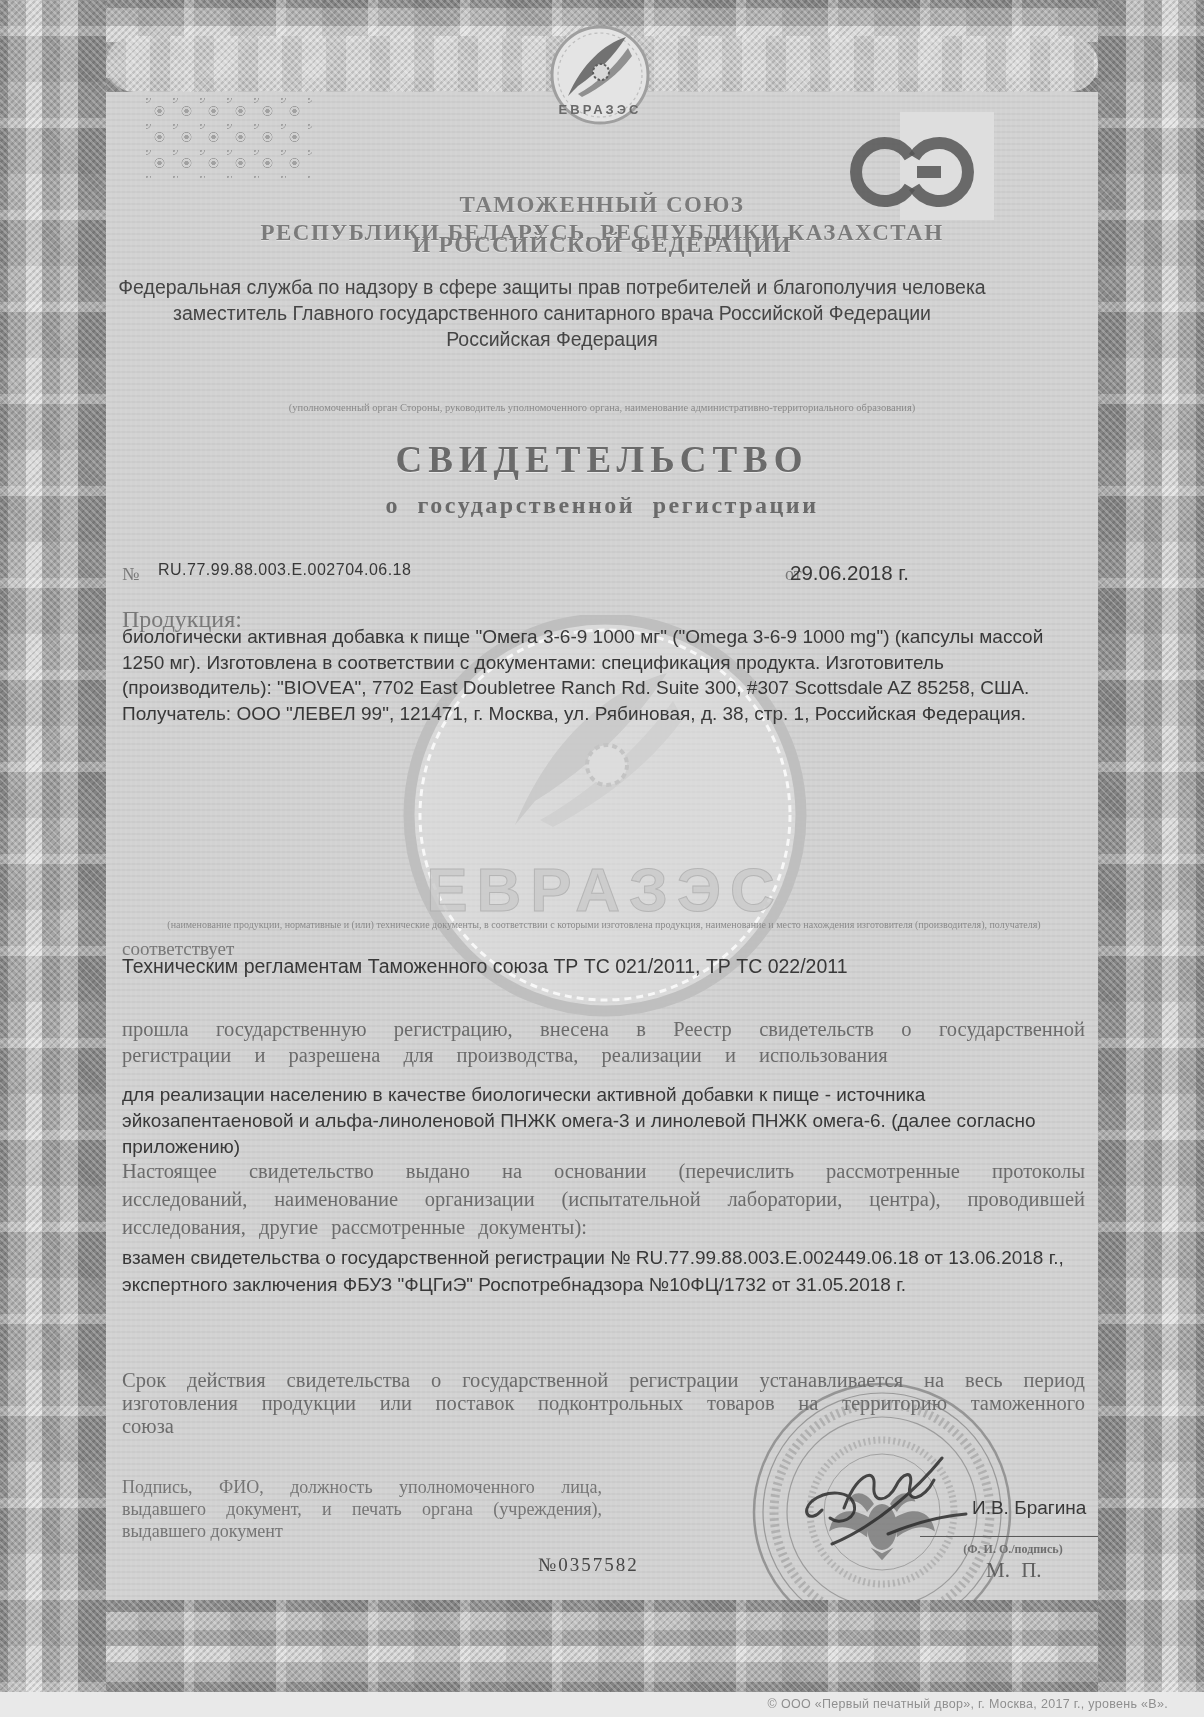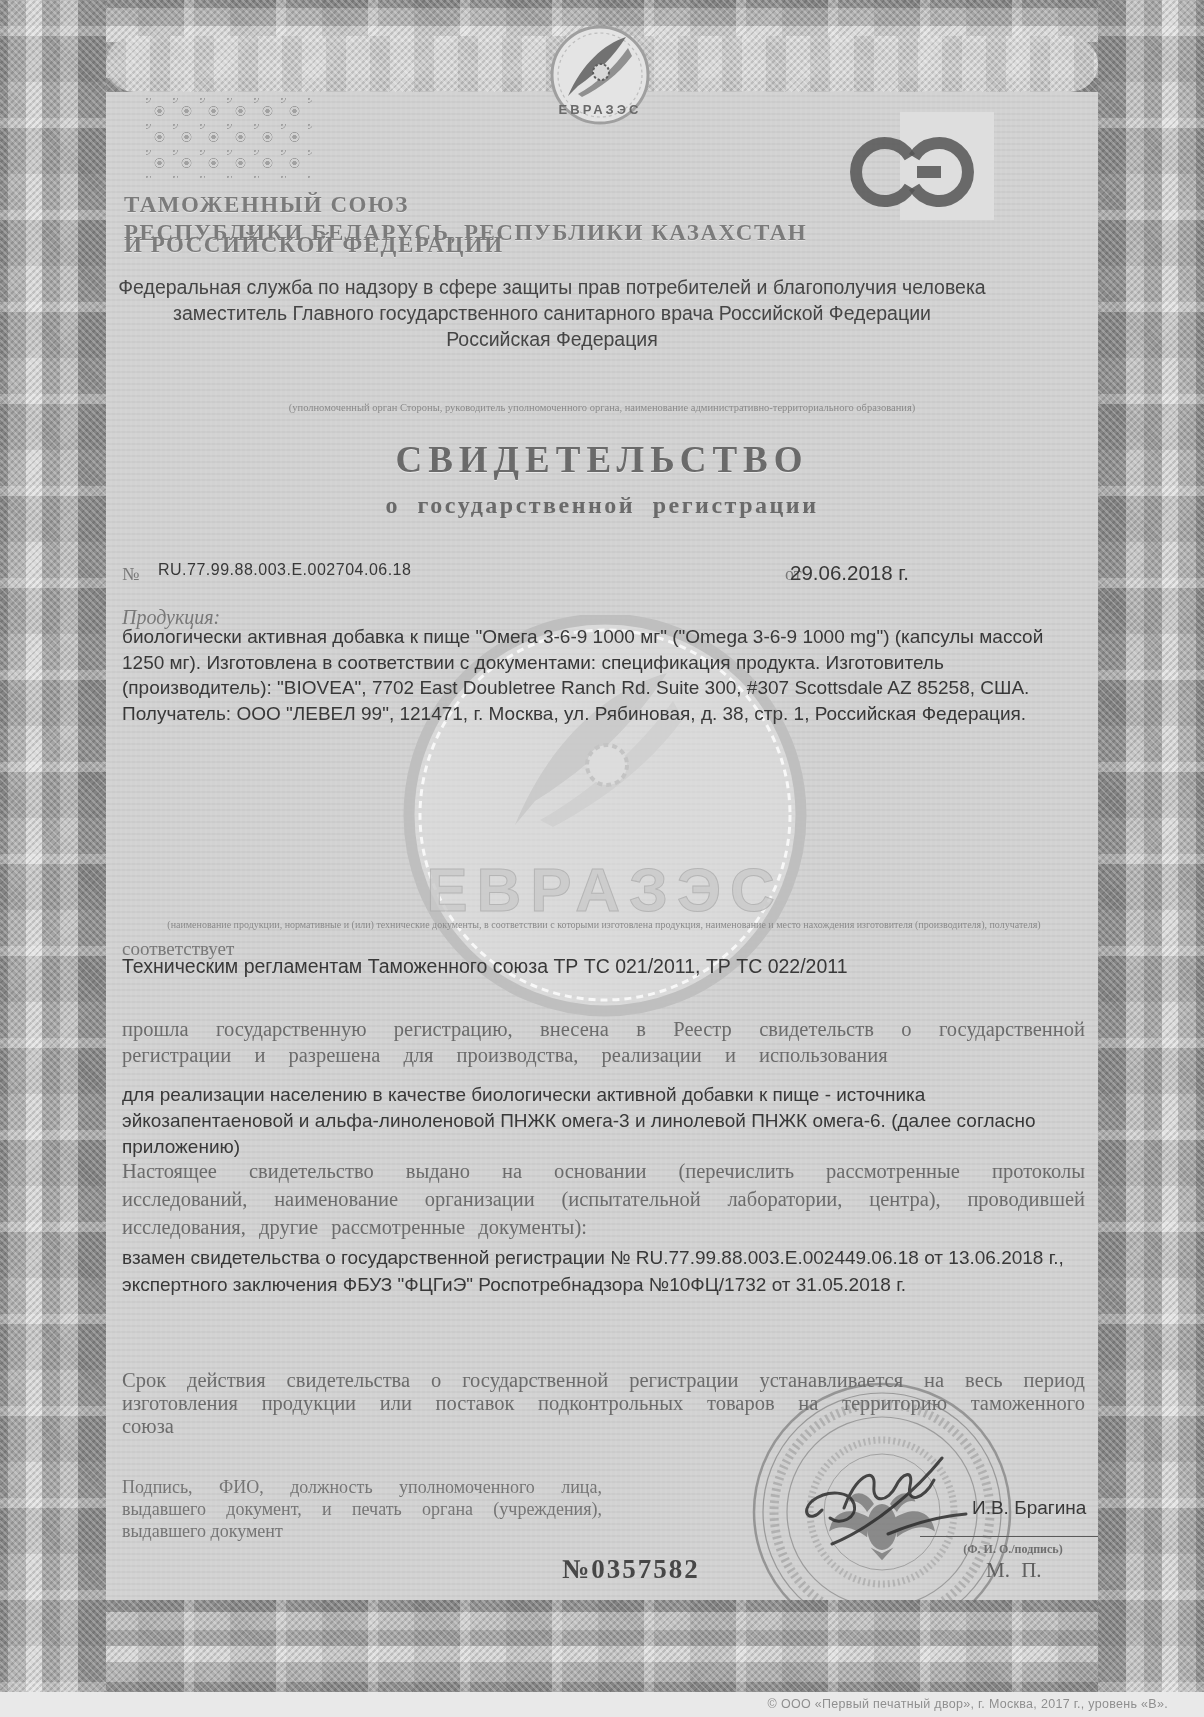--- a/index.html
+++ b/index.html
@@ -55,22 +55,22 @@
       repeating-linear-gradient(-45deg, rgba(40,40,40,.14) 0 2px, transparent 2px 5px),
       repeating-linear-gradient(90deg,#c9c9c9 0 20px,#dcdcdc 20px 44px);}
   .se-light{left:900px;top:112px;width:94px;height:108px;background:#dedede;z-index:2;}
   .emblem-svg{left:512px;top:12px;z-index:7;}
   .se-svg{left:845px;top:126px;z-index:3;}
   .wm-svg{left:385px;top:615px;z-index:1;}
   .stamp-svg{left:742px;top:1372px;z-index:3;}
   .sig-svg{left:792px;top:1446px;z-index:4;}
   
   .ser{font-family:"Liberation Serif","DejaVu Serif",serif;}
-  .hdr-serif{z-index:4;left:106px;width:992px;text-align:left;font-weight:bold;
-    color:#7b7b7b;font-size:23px;letter-spacing:1.5px;text-shadow:0 1px 0 rgba(255,255,255,.4);padding-left:18px;}
+  .hdr-serif{z-index:4;left:106px;width:992px;text-align:center;font-weight:bold;
+    color:#7b7b7b;font-size:23px;letter-spacing:1.5px;text-shadow:0 1px 0 rgba(255,255,255,.4);}
   .hdr-sans{z-index:4;left:106px;width:892px;text-align:center;color:#454545;font-size:19.5px;}
   .note{z-index:4;color:#8a8a8a;text-align:center;}
   .title-main{z-index:4;left:106px;width:992px;text-align:center;font-weight:bold;
     font-size:37px;letter-spacing:6px;color:#6a6a6a;text-shadow:0 1px 0 rgba(255,255,255,.5);}
   .title-sub{z-index:4;left:106px;width:992px;text-align:center;font-weight:bold;
     font-size:24px;letter-spacing:2.5px;word-spacing:9px;color:#6a6a6a;}
   .lbl{z-index:4;color:#787878;}
   .ink{z-index:4;color:#383838;}
   .tpl{z-index:4;color:#6b6b6b;text-align:justify;}
   .sig-note{z-index:4;color:#757575;text-align:justify;}
@@ -128,21 +128,21 @@
   <div class="abs ser note" style="top:402px;left:120px;width:964px;font-size:10.5px;">(уполномоченный орган Стороны, руководитель уполномоченного органа, наименование административно-территориального образования)</div>
 
   <div class="abs ser title-main" style="top:438px;">СВИДЕТЕЛЬСТВО</div>
   <div class="abs ser title-sub" style="top:492px;">о государственной регистрации</div>
 
   <div class="abs ser lbl" style="top:564px;left:122px;font-size:18px;">№</div>
   <div class="abs ink" style="top:561px;left:158px;font-size:16px;letter-spacing:.5px;">RU.77.99.88.003.E.002704.06.18</div>
   <div class="abs ser lbl" style="top:564px;left:757px;font-size:18px;margin-left:28px;">от</div>
   <div class="abs ink" style="top:561px;left:790px;font-size:20.5px;">29.06.2018 г.</div>
 
-  <div class="abs ser lbl" style="top:606px;left:122px;font-size:20px;font-style:italic;">Продукция:</div>
+  <div class="abs ser lbl" style="top:606px;left:122px;font-size:24px;">Продукция:</div>
   <div class="abs ink" style="top:624px;left:122px;width:966px;font-size:19px;line-height:25.5px;">биологически активная добавка к пище "Омега 3-6-9 1000 мг" ("Omega 3-6-9 1000 mg") (капсулы массой 1250 мг). Изготовлена в соответствии с документами: спецификация продукта. Изготовитель (производитель): "BIOVEA", 7702 East Doubletree Ranch Rd. Suite 300, #307 Scottsdale AZ 85258, США.  Получатель: ООО "ЛЕВЕЛ 99", 121471, г. Москва, ул. Рябиновая, д. 38, стр. 1, Российская Федерация.</div>
   <div class="abs ser note" style="top:919px;left:116px;width:976px;font-size:10px;">(наименование продукции, нормативные и (или) технические документы, в соответствии с которыми изготовлена продукция, наименование и место нахождения изготовителя (производителя), получателя)</div>
 
   <div class="abs ser lbl" style="top:938px;left:122px;font-size:19px;">соответствует</div>
   <div class="abs ink" style="top:955px;left:122px;width:966px;font-size:19.5px;">Техническим регламентам Таможенного союза ТР ТС 021/2011, ТР ТС 022/2011</div>
   <div class="abs ser tpl" style="top:1016px;left:122px;width:963px;font-size:20.5px;line-height:26px;word-spacing:18px;">прошла государственную регистрацию, внесена в Реестр свидетельств о государственной регистрации и разрешена для производства, реализации и использования</div>
   <div class="abs ink" style="top:1082px;left:122px;width:966px;font-size:19px;line-height:26px;">для реализации населению в качестве биологически активной добавки к пище - источника эйкозапентаеновой и альфа-линоленовой ПНЖК омега-3 и линолевой ПНЖК омега-6. (далее согласно приложению)</div>
 
   <div class="abs ser tpl" style="top:1157px;left:122px;width:963px;font-size:20.5px;line-height:28px;word-spacing:8px;">Настоящее свидетельство выдано на основании (перечислить рассмотренные протоколы исследований, наименование организации (испытательной лаборатории, центра), проводившей исследования, другие рассмотренные документы):</div>
   <div class="abs ink" style="top:1244px;left:122px;width:950px;font-size:19px;line-height:27px;">взамен свидетельства о государственной регистрации № RU.77.99.88.003.Е.002449.06.18 от 13.06.2018 г., экспертного заключения ФБУЗ "ФЦГиЭ" Роспотребнадзора №10ФЦ/1732 от 31.05.2018 г.</div>
@@ -172,20 +172,20 @@
       <path d="M52 62 C62 32 84 18 82 40 C80 58 96 56 104 40 C110 28 122 22 118 40 C114 58 132 54 142 34"></path>
       <path d="M150 12 C126 42 84 80 40 98"></path>
       <path d="M96 88 C120 78 150 70 174 68"></path>
     </g>
   </svg>
 
   <div class="abs ser sig-note" style="top:1476px;left:122px;width:480px;font-size:18px;line-height:22px;">Подпись, ФИО, должность уполномоченного лица, выдавшего документ, и печать органа (учреждения), выдавшего документ</div>
   <div class="abs ink" style="top:1497px;left:972px;font-size:19px;z-index:4;">И.В. Брагина</div>
   <div class="abs sig-line"></div>
   <div class="abs ser caption">(Ф. И. О./подпись)</div>
-  <div class="abs ser" style="top:1554px;left:562px;font-size:27px;font-weight:bold;letter-spacing:2px;color:#474747;z-index:4;">№0357582</div>
+  <div class="abs ser" style="top:1554px;left:538px;font-size:19px;font-weight:normal;letter-spacing:2px;color:#474747;z-index:4;">№0357582</div>
   <div class="abs ser" style="top:1558px;left:986px;font-size:21px;color:#5f5f5f;word-spacing:6px;z-index:4;">М. П.</div>
 
   <div class="abs footer-strip">
     <span>© ООО «Первый печатный двор»,  г. Москва,  2017 г.,  уровень «В».</span>
   </div>
 
 </div>
 
 </body></html>

